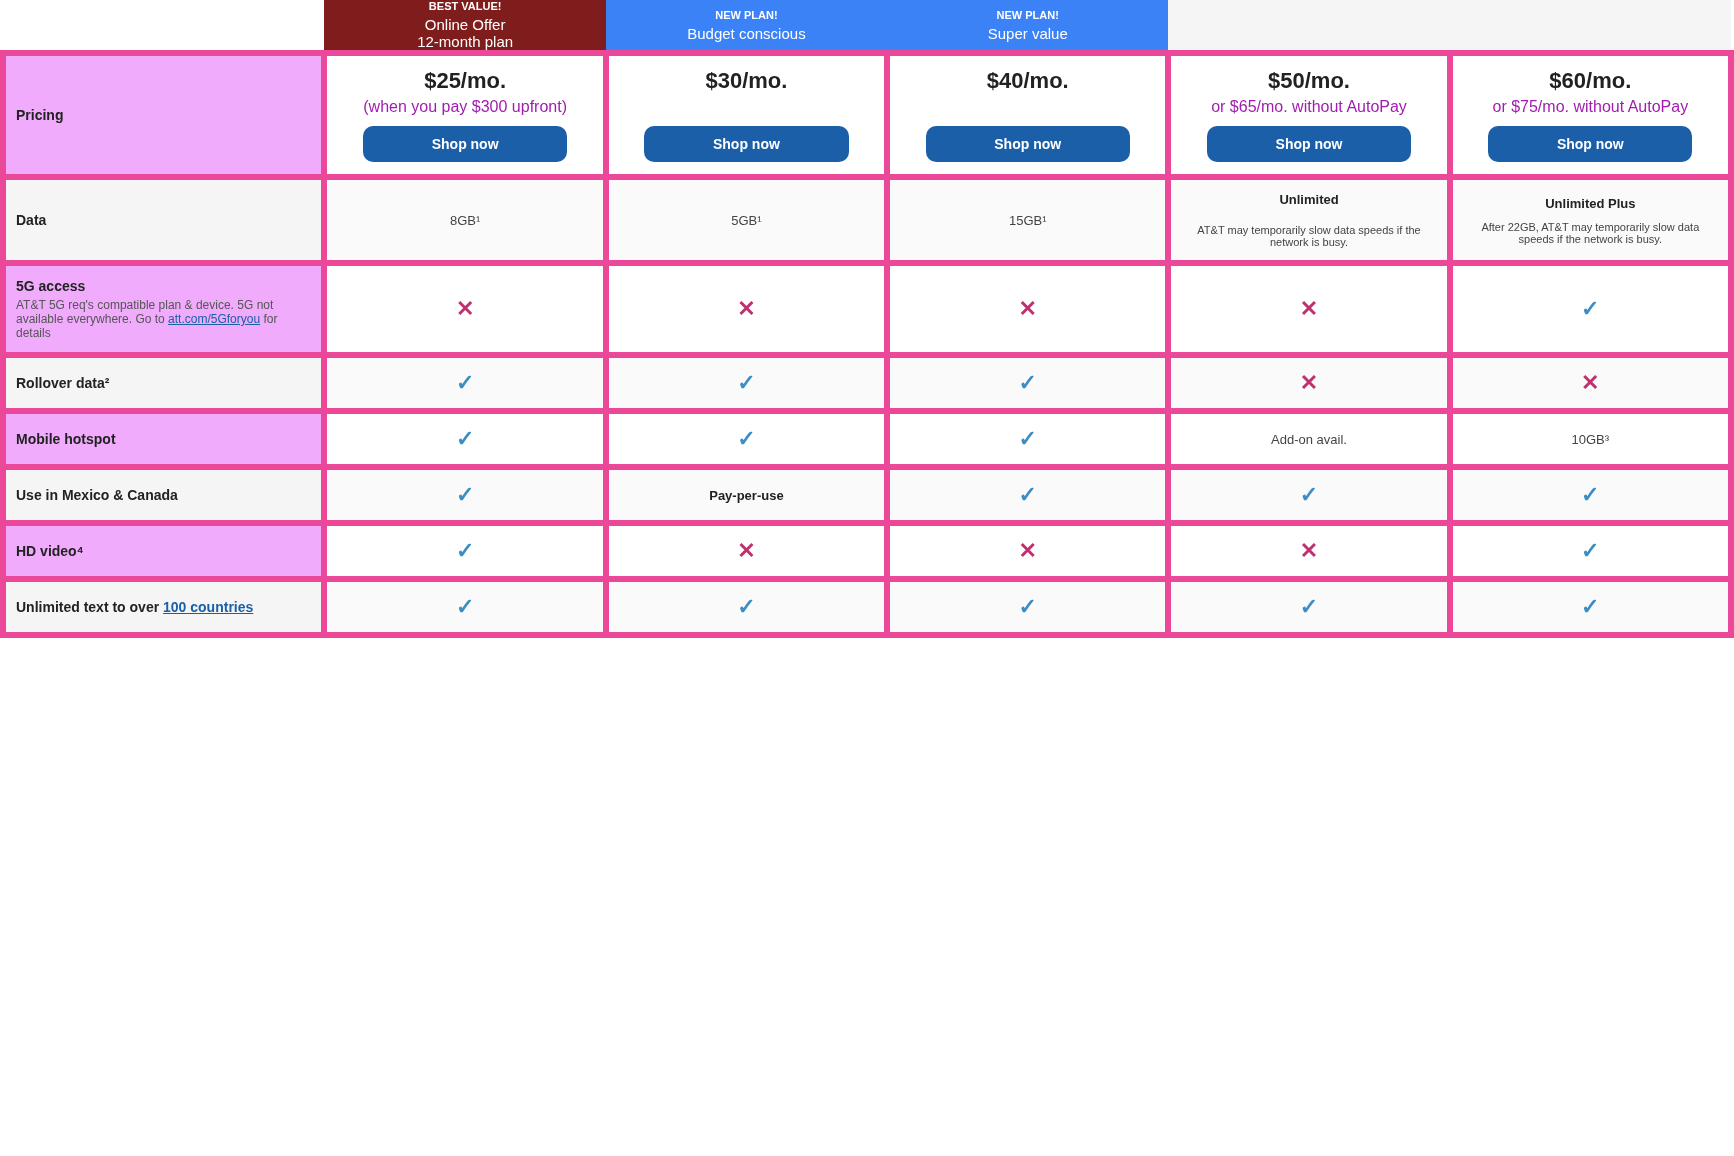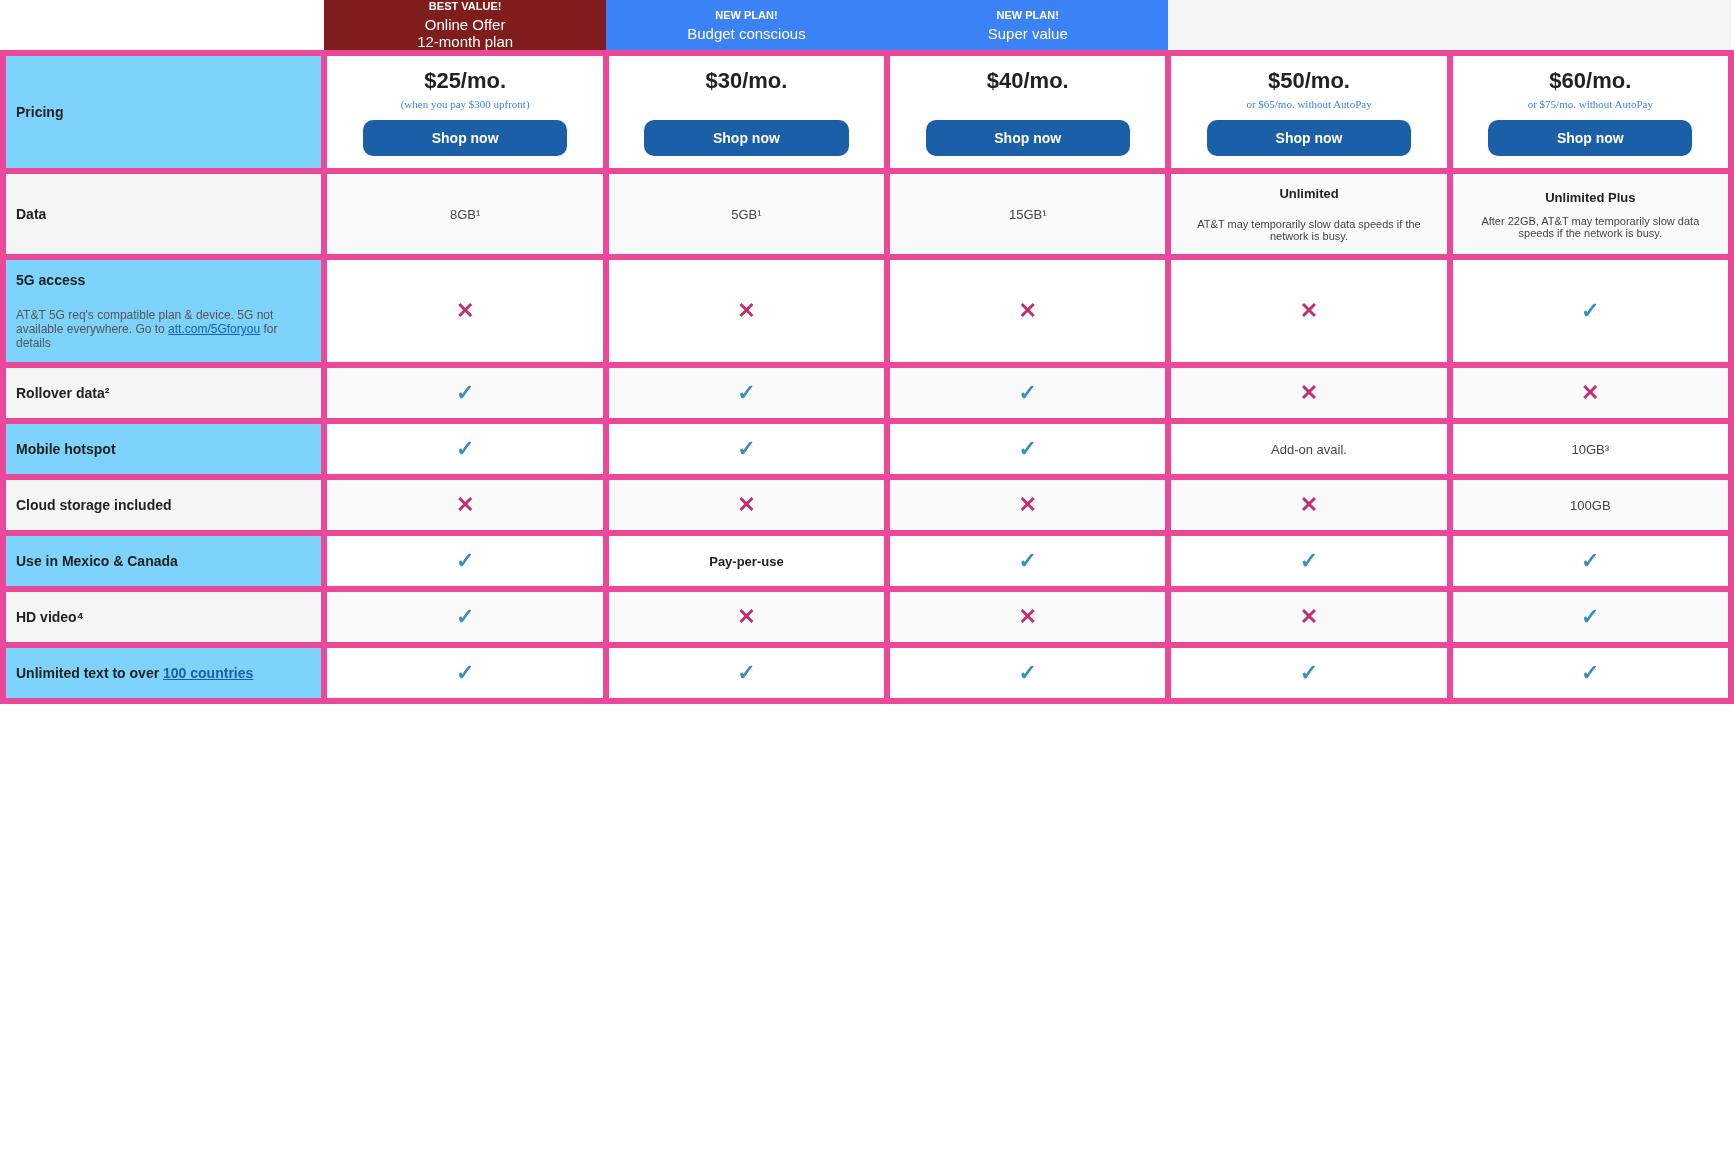--- a/index.html
+++ b/index.html
@@ -40,56 +40,55 @@
     .plan-badge { font-size: 11px; font-weight: bold; text-transform: uppercase; margin-bottom: 4px; }
     .plan-name { font-size: 15px; font-weight: normal; }
 
     
     .pricing-label {
       font-size: 22px;
       font-weight: bold;
       color: #222;
     }
     .pricing-sub {
-      font-size: 11px;
-      color: #3b82f6;
+      font-size: 16px;
+      color: #a21caf;
       margin: 4px 0 10px 0;
-      font-family: Liberation Serif, serif;
     }
 
     .shop-btn {
       display: inline-block;
       background: #1a5fa8;
       color: #fff;
       border: none;
       padding: 10px 28px;
       font-size: 14px;
       font-weight: bold;
       cursor: pointer;
       border-radius: 10px;
       width: 80%;
       text-align: center;
     }
 
     
     .feature-label { font-weight: bold; font-size: 14px; }
-    .feature-sub { font-weight: normal; font-size: 12px; color: #555; margin-top: 20px; }
+    .feature-sub { font-weight: normal; font-size: 12px; color: #555; margin-top: 4px; }
     .feature-link { color: #1a5fa8; text-decoration: underline; }
 
     
     .check { color: #3b8dc2; font-size: 22px; font-weight: bold; }
     .cross { color: #c0306e; font-size: 22px; font-weight: bold; }
 
     .cell-text { font-size: 13px; color: #444; }
     .cell-bold { font-weight: bold; font-size: 13px; }
 
     
     .pricing-table tbody tr:nth-child(even) td { background: #fafafa; }
     .pricing-table tbody tr:nth-child(even) td:first-child { background: #f5f5f5; }
-    .pricing-table tbody tr td:first-child { background: #7dd3fc; }
+    .pricing-table tbody tr td:first-child { background: #f0abfc; }
 
     
     .col-last-header {
       background: #f5f5f5;
       border: 1px solid #ccc;
       padding: 12px 10px;
       vertical-align: middle;
       text-align: center;
     }
   </style>
@@ -219,30 +218,20 @@
       <td>
         <span class="feature-label">Mobile hotspot</span>
       </td>
       <td><span class="check">✓</span></td>
       <td><span class="check">✓</span></td>
       <td><span class="check">✓</span></td>
       <td><span class="cell-text">Add-on avail.</span></td>
       <td><span class="cell-text">10GB³</span></td>
     </tr>
 
-    <tr>
-      <td>
-        <span class="feature-label">Cloud storage included</span>
-      </td>
-      <td><span class="cross">✕</span></td>
-      <td><span class="cross">✕</span></td>
-      <td><span class="cross">✕</span></td>
-      <td><span class="cross">✕</span></td>
-      <td><span class="cell-text">100GB</span></td>
-    </tr>
 
     <tr>
       <td>
         <span class="feature-label">Use in Mexico &amp; Canada</span>
       </td>
       <td><span class="check">✓</span></td>
       <td><span class="cell-bold">Pay-per-use</span></td>
       <td><span class="check">✓</span></td>
       <td><span class="check">✓</span></td>
       <td><span class="check">✓</span></td>

